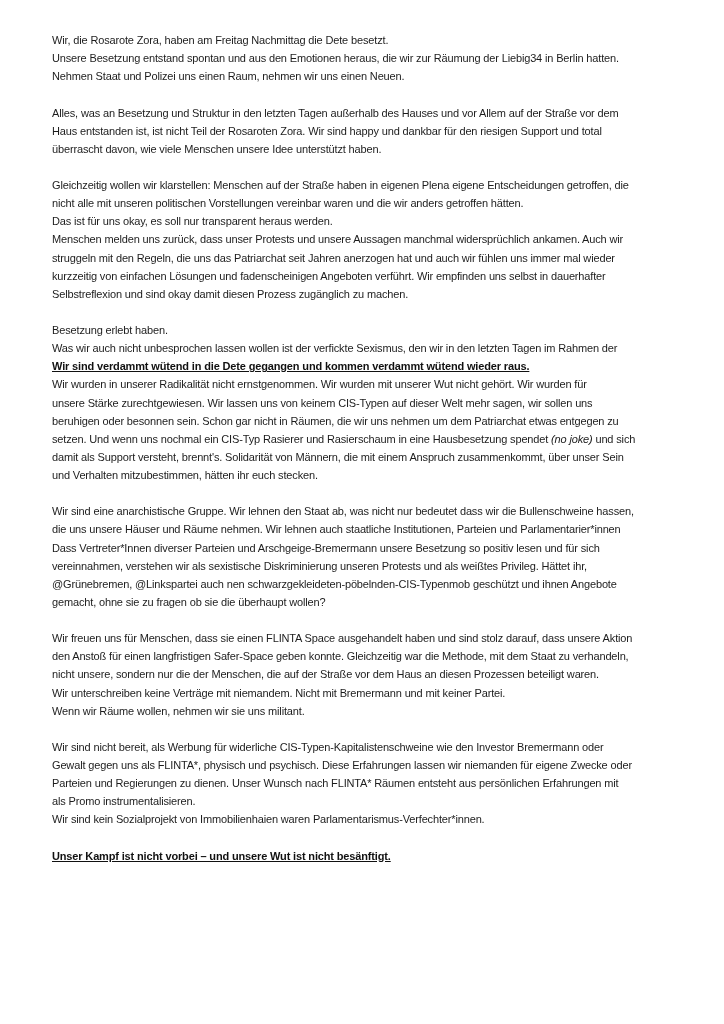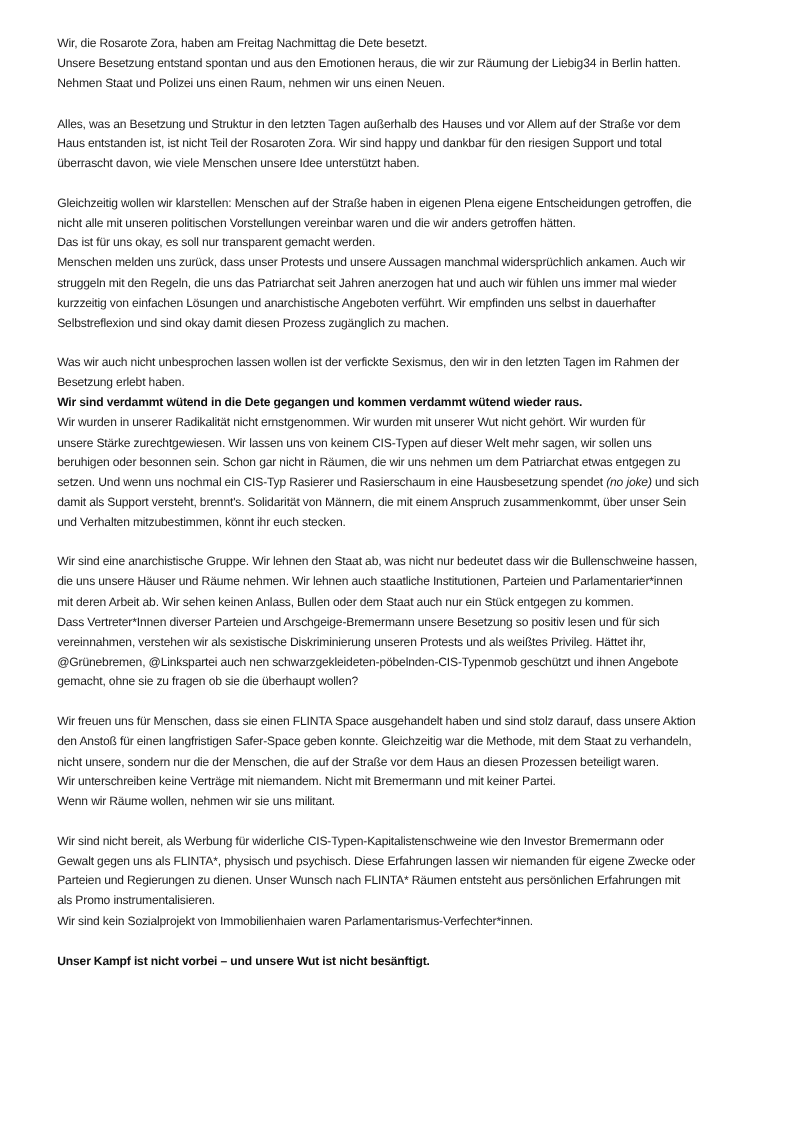--- a/index.html
+++ b/index.html
@@ -10,21 +10,21 @@
       top: 31px;
       width: 640px;
       font-family: "Liberation Sans", sans-serif;
       font-size: 11px;
       line-height: 18.13px;
       color: #1c1c1c;
       letter-spacing: -0.15px;
     }
     .para { margin: 0 0 18.13px 0; }
     .line { display: block; white-space: nowrap; }
-    .bold { font-weight: bold; color: #111; }
+    .bold { font-weight: bold; color: #111; text-decoration: underline; }
     .ital { font-style: italic; margin-top: 17px; }
   </style>
 </head>
 <body>
 
 <div class="doc">
 
   <p class="para">
     <span class="line">Wir, die Rosarote Zora, haben am Freitag Nachmittag die Dete besetzt.</span>
     <span class="line">Unsere Besetzung entstand spontan und aus den Emotionen heraus, die wir zur Räumung der Liebig34 in Berlin hatten.</span>
@@ -33,43 +33,42 @@
 
   <p class="para">
     <span class="line">Alles, was an Besetzung und Struktur in den letzten Tagen außerhalb des Hauses und vor Allem auf der Straße vor dem</span>
     <span class="line">Haus entstanden ist, ist nicht Teil der Rosaroten Zora. Wir sind happy und dankbar für den riesigen Support und total</span>
     <span class="line">überrascht davon, wie viele Menschen unsere Idee unterstützt haben.</span>
   </p>
 
   <p class="para">
     <span class="line">Gleichzeitig wollen wir klarstellen: Menschen auf der Straße haben in eigenen Plena eigene Entscheidungen getroffen, die</span>
     <span class="line">nicht alle mit unseren politischen Vorstellungen vereinbar waren und die wir anders getroffen hätten.</span>
-    <span class="line">Das ist für uns okay, es soll nur transparent gemacht werden.</span>
+    <span class="line">Das ist für uns okay, es soll nur transparent heraus werden.</span>
     <span class="line">Menschen melden uns zurück, dass unser Protests und unsere Aussagen manchmal widersprüchlich ankamen. Auch wir</span>
     <span class="line">struggeln mit den Regeln, die uns das Patriarchat seit Jahren anerzogen hat und auch wir fühlen uns immer mal wieder</span>
-    <span class="line">kurzzeitig von einfachen Lösungen und anarchistische Angeboten verführt. Wir empfinden uns selbst in dauerhafter</span>
+    <span class="line">kurzzeitig von einfachen Lösungen und fadenscheinigen Angeboten verführt. Wir empfinden uns selbst in dauerhafter</span>
     <span class="line">Selbstreflexion und sind okay damit  diesen Prozess zugänglich zu machen.</span>
   </p>
 
   <p class="para">
+    <span class="line">Besetzung erlebt haben.</span>
     <span class="line">Was wir auch nicht unbesprochen lassen wollen ist der verfickte Sexismus, den wir in den letzten Tagen im Rahmen der</span>
-    <span class="line">Besetzung erlebt haben.</span>
     <span class="line bold">Wir sind verdammt wütend in die Dete gegangen und kommen verdammt wütend wieder raus.</span>
     <span class="line">Wir wurden in unserer Radikalität nicht ernstgenommen. Wir wurden mit unserer Wut nicht gehört. Wir wurden für</span>
     <span class="line">unsere Stärke zurechtgewiesen. Wir lassen uns von keinem CIS-Typen auf dieser Welt mehr sagen, wir sollen uns</span>
     <span class="line">beruhigen oder besonnen sein. Schon gar nicht in Räumen, die wir uns nehmen um dem Patriarchat etwas entgegen zu</span>
     <span class="line"><span>setzen. Und wenn uns nochmal ein CIS-Typ Rasierer und Rasierschaum in eine Hausbesetzung spendet </span><span class="ital">(no joke)</span><span> und sich</span></span>
     <span class="line">damit als Support versteht, brennt's. Solidarität von Männern, die mit einem Anspruch zusammenkommt, über unser Sein</span>
-    <span class="line">und Verhalten mitzubestimmen, könnt ihr euch stecken.</span>
+    <span class="line">und Verhalten mitzubestimmen, hätten ihr euch stecken.</span>
   </p>
 
   <p class="para">
     <span class="line">Wir sind eine anarchistische Gruppe. Wir lehnen den Staat ab, was nicht nur bedeutet dass wir die Bullenschweine hassen,</span>
     <span class="line">die uns unsere Häuser und Räume nehmen. Wir lehnen auch staatliche Institutionen, Parteien und Parlamentarier*innen</span>
-    <span class="line">mit deren Arbeit ab. Wir sehen keinen Anlass, Bullen oder dem Staat auch nur ein Stück entgegen zu kommen.</span>
     <span class="line">Dass Vertreter*Innen diverser Parteien und Arschgeige-Bremermann unsere Besetzung so positiv lesen und für sich</span>
     <span class="line">vereinnahmen, verstehen wir als sexistische Diskriminierung unseren Protests und als weißtes Privileg. Hättet ihr,</span>
     <span class="line">@Grünebremen, @Linkspartei auch nen schwarzgekleideten-pöbelnden-CIS-Typenmob geschützt und ihnen Angebote</span>
     <span class="line">gemacht, ohne sie zu fragen ob sie die überhaupt wollen?</span>
   </p>
 
   <p class="para">
     <span class="line">Wir freuen uns für Menschen, dass sie einen FLINTA Space ausgehandelt haben und sind stolz darauf, dass unsere Aktion</span>
     <span class="line">den Anstoß für einen langfristigen Safer-Space geben konnte. Gleichzeitig war die Methode, mit dem Staat zu verhandeln,</span>
     <span class="line">nicht unsere, sondern nur die der Menschen, die auf der Straße vor dem Haus an diesen Prozessen beteiligt waren.</span>

